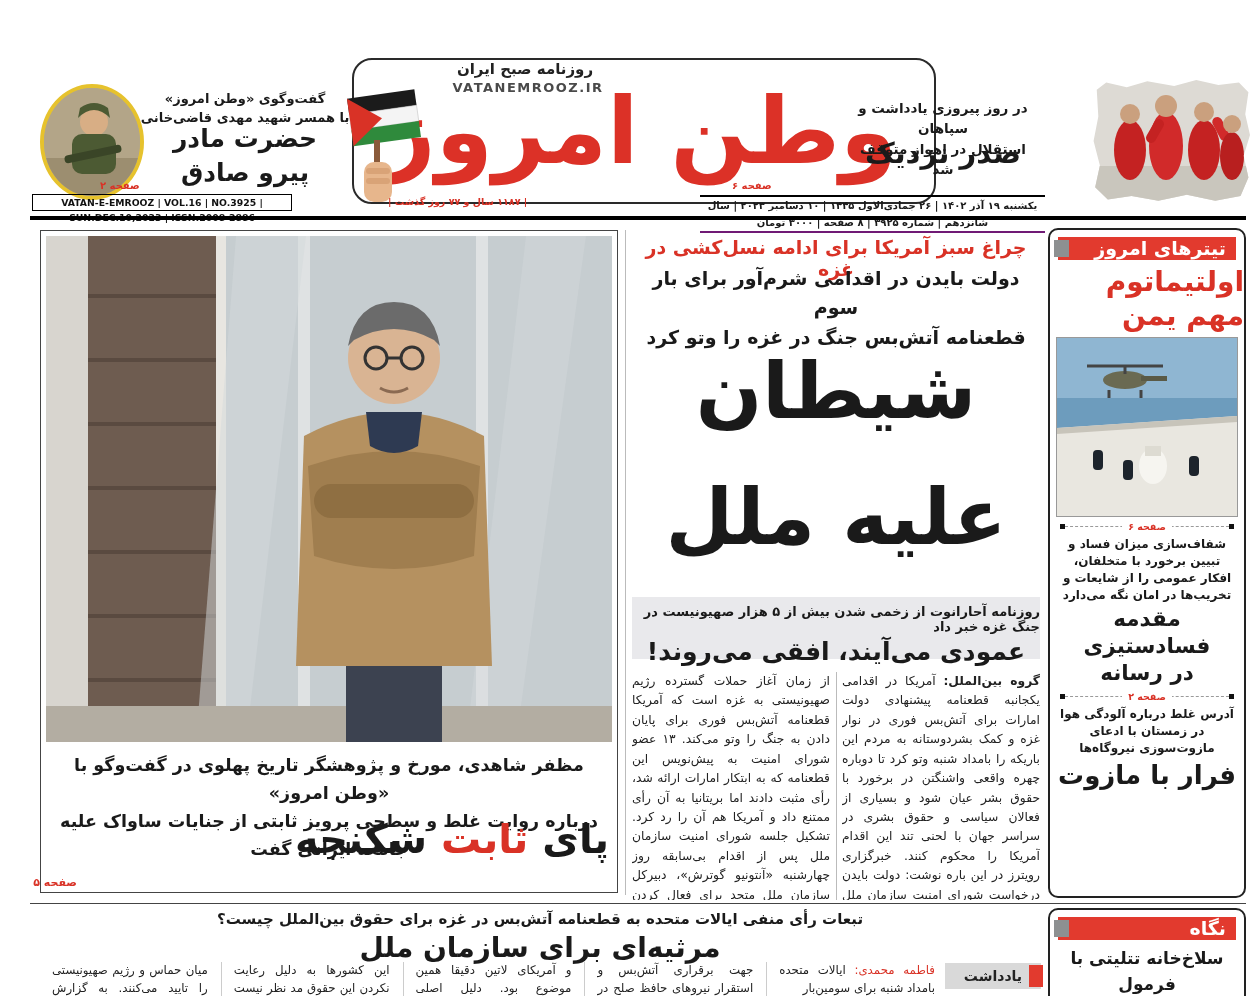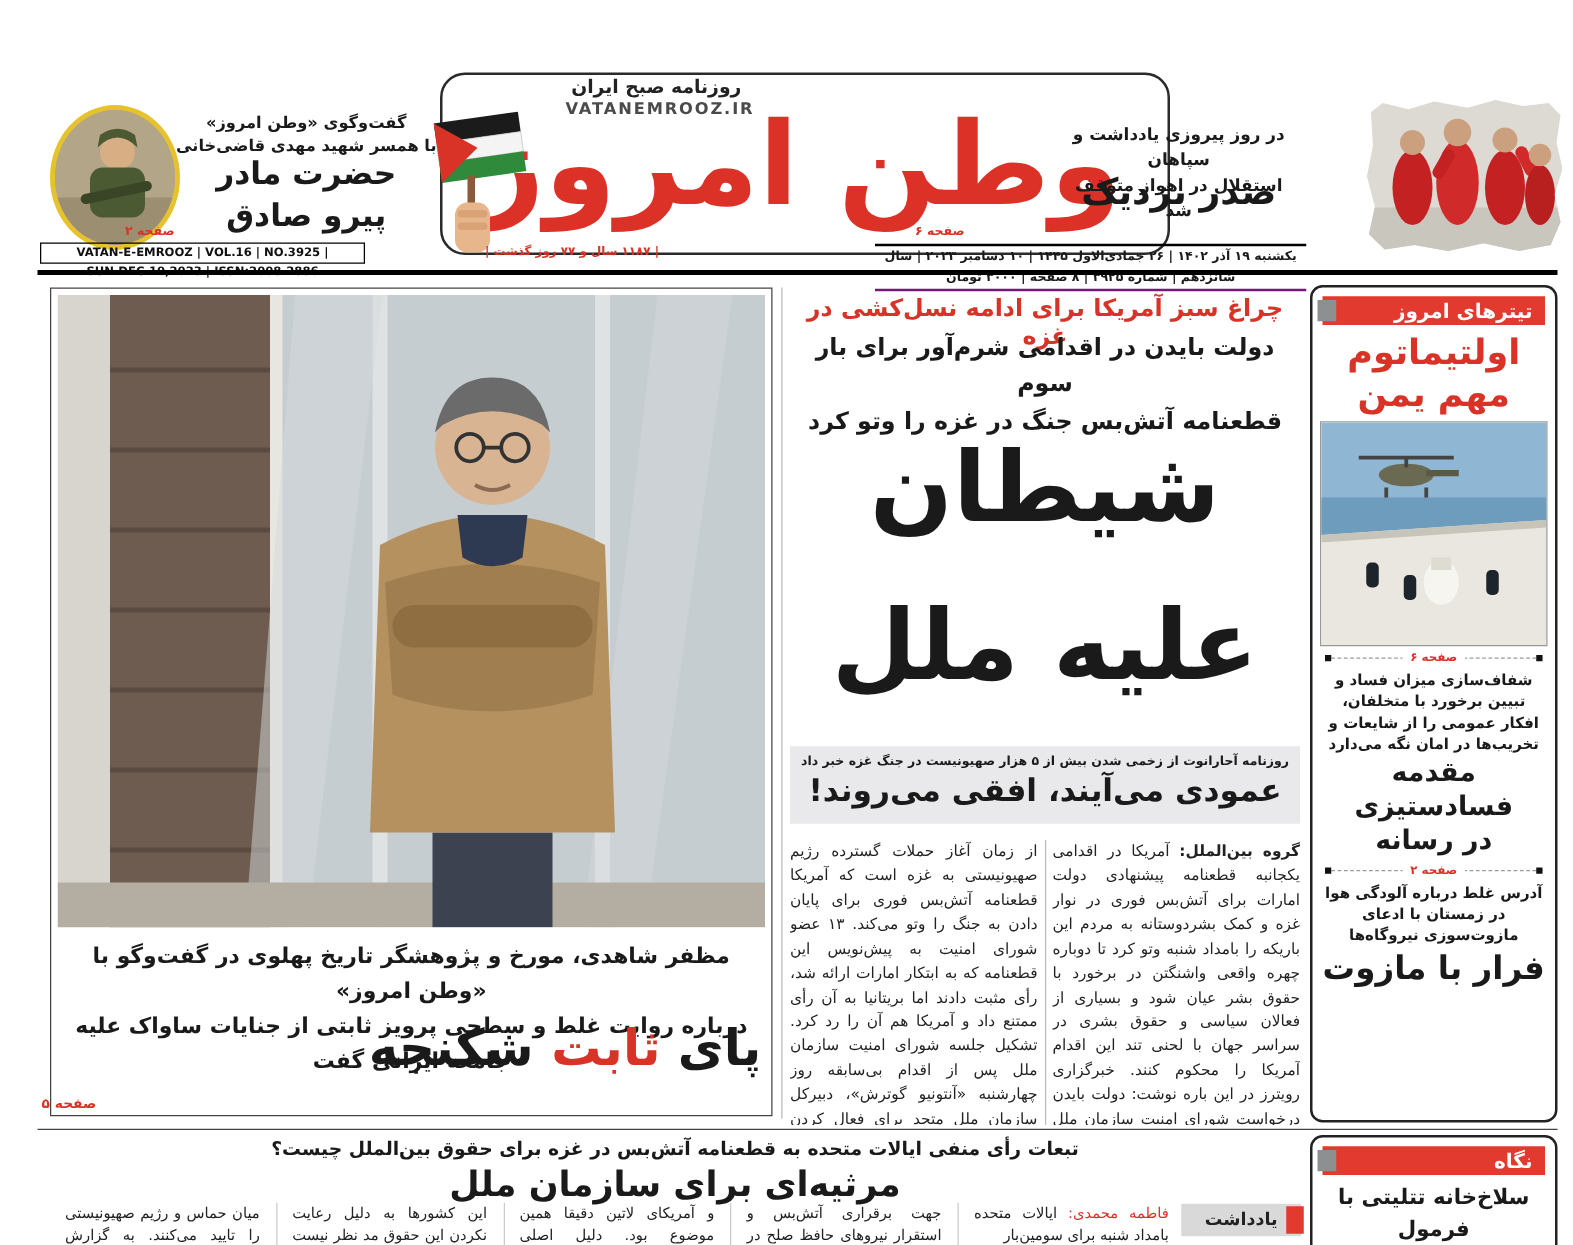--- a/index.html
+++ b/index.html
@@ -43,37 +43,37 @@
     font-weight:900;line-height:1.6;text-align:center;}
   .feature-headline{position:absolute;left:8px;top:585px;width:560px;font-size:40px;
     font-weight:900;letter-spacing:-1px;}
   .feature-page{position:absolute;right:540px;top:645px;width:60px;font-size:11px;font-weight:700;}
 
   
   .lead-kicker{left:630px;top:236px;width:412px;font-size:19px;font-weight:900;}
   .lead-subhead{left:630px;top:264px;width:412px;font-size:19px;font-weight:900;line-height:1.55;}
   .lead-headline{left:630px;top:328px;width:412px;font-size:78px;font-weight:900;line-height:1.62;white-space:nowrap;}
   .lead-box{left:632px;top:597px;width:408px;height:62px;background:#e9e9ec;padding-top:7px;box-sizing:border-box;}
-  .lead-box-kicker{font-size:10px;font-weight:700;}
+  .lead-box-kicker{font-size:13px;font-weight:700;text-align:right;}
   .lead-box-title{font-size:25px;font-weight:900;margin-top:3px;}
   .bodycol{top:672px;height:228px;overflow:hidden;font-size:12.3px;line-height:1.58;
     text-align:justify;color:#222;}
   .bodycol-r{left:842px;width:198px;}
   .bodycol-l{left:632px;width:198px;}
   .colrule{left:836px;top:672px;width:1px;height:228px;background:#bbb;}
   .vrule{left:625px;top:230px;width:1px;height:665px;background:#bbb;}
 
   
   .sidebar{left:1048px;top:228px;width:198px;height:670px;border:2px solid #222;border-radius:10px;
     box-sizing:border-box;overflow:hidden;}
   .redbar{position:relative;margin:7px 8px 5px 8px;height:23px;background:#e23a2e;}
-  .redbar .txt{display:block;color:#fff;font-size:16px;font-weight:700;line-height:23px;padding-right:10px;}
+  .redbar .txt{display:block;color:#fff;font-size:19px;font-weight:700;line-height:23px;padding-right:10px;}
   .redbar .gsq{position:absolute;left:-4px;top:3px;width:15px;height:17px;background:#8d9091;}
   .sb-lead{margin:3px 10px 0 10px;font-size:12px;font-weight:700;line-height:1.42;text-align:center;}
-  .sb-title-red{margin-top:2px;font-size:28px;font-weight:900;line-height:1.22;text-align:center;color:#d93226;}
+  .sb-title-red{margin-top:2px;font-size:28px;font-weight:900;line-height:1.22;text-align:right;color:#d93226;}
   .sb-title-blk{margin-top:2px;font-size:21.5px;font-weight:900;line-height:1.25;text-align:center;}
   .sb-photo{display:block;margin:4px auto 0 auto;width:180px;height:178px;border:1px solid #999;}
   .pgdiv{position:relative;height:13px;margin:3px 10px 2px 10px;}
   .pgdiv .line{position:absolute;left:0;right:0;top:6px;border-top:1px dashed #9a9a9a;}
   .pgdiv .sqL,.pgdiv .sqR{position:absolute;top:4px;width:5px;height:5px;background:#111;}
   .pgdiv .sqL{left:0;} .pgdiv .sqR{right:0;}
   .pgdiv .pg{position:relative;display:block;margin:0 auto;width:max-content;background:#fff;
     padding:0 6px;font-size:9.5px;font-weight:700;color:#d93226;line-height:13px;}
   .sb-bullet{margin:2px 12px 0 12px;font-size:11.8px;font-weight:700;line-height:1.45;text-align:center;}
 

